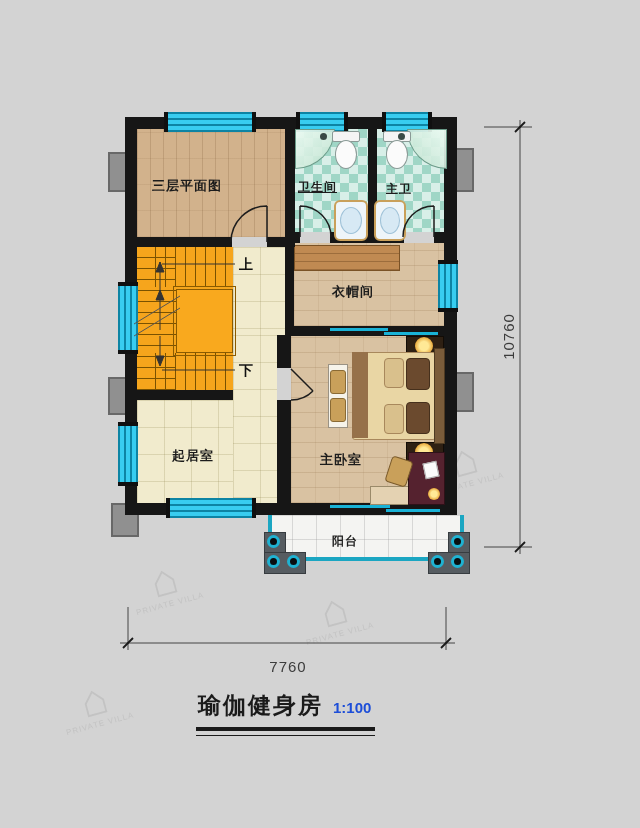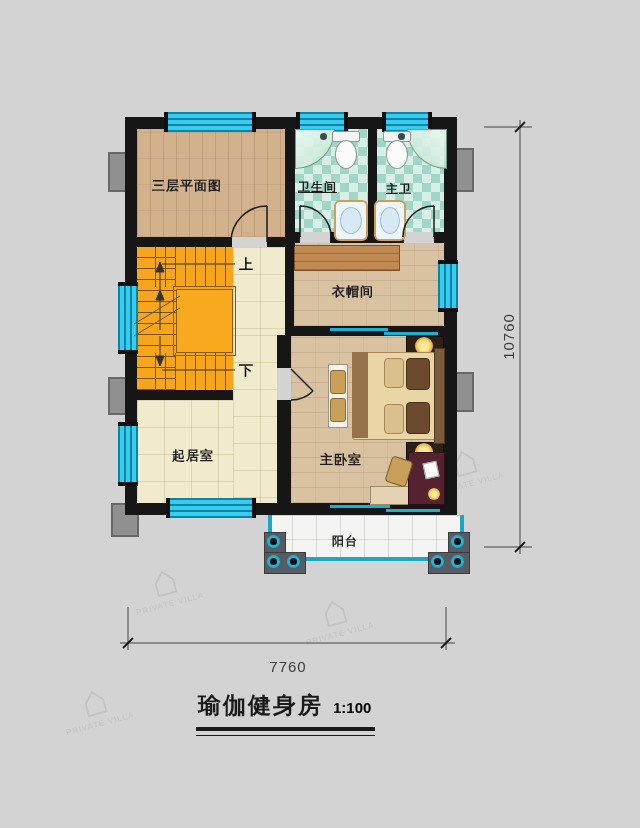--- a/index.html
+++ b/index.html
@@ -72,21 +72,21 @@
   .stair-label{position:absolute;font-size:14px;font-weight:bold;color:#111;}
   .dim-label{position:absolute;font-size:15px;color:#3c3c3c;letter-spacing:1px;}
   .watermark{position:absolute;color:rgba(110,110,110,.16);text-align:center;transform:rotate(-15deg);pointer-events:none;}
   .watermark .glyph{font-size:44px;line-height:40px;display:block;}
   .watermark .wm-text{font-size:8px;letter-spacing:1px;display:block;}
   
   #title-block{position:absolute;left:196px;top:690px;width:250px;}
   #title-line{display:inline-block;border-bottom:4px solid #1a1a1a;padding:0 4px 6px 2px;position:relative;}
   #title-line::after{content:"";position:absolute;left:0;right:0;bottom:-9px;height:1px;background:#1a1a1a;}
   #title-text{font-size:23px;font-weight:bold;letter-spacing:2px;color:#1a1a1a;}
-  #title-scale{font-size:15px;font-weight:bold;color:#000000;margin-left:10px;}
+  #title-scale{font-size:15px;font-weight:bold;color:#1d4ed8;margin-left:10px;}
   svg{position:absolute;left:0;top:0;}
 </style>
 </head>
 <body>
 
 <div id="canvas">
 
   <div class="watermark" style="left:120px;top:200px;">
       <span class="glyph">⌂</span>
       <span class="wm-text">PRIVATE VILLA</span>

